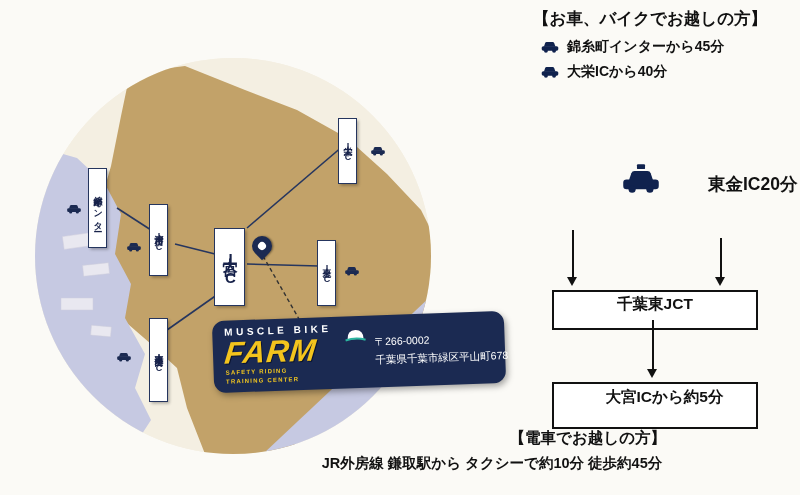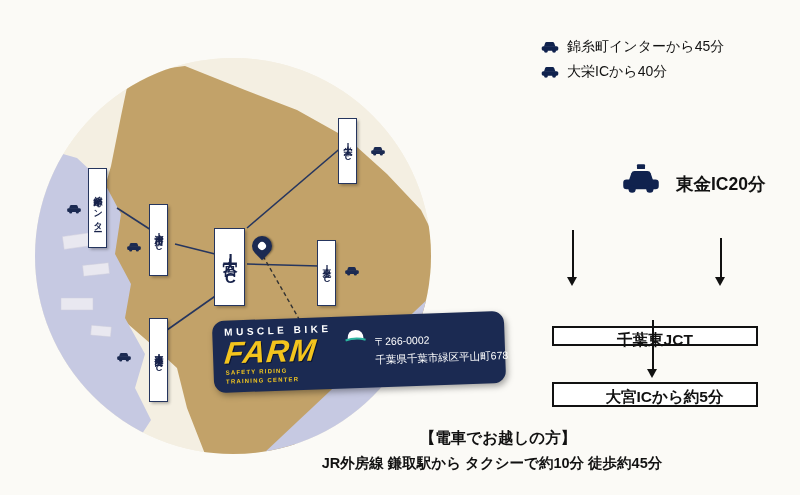--- a/index.html
+++ b/index.html
@@ -32,37 +32,37 @@
   .brand-top{color:#fff;font-size:10px;font-weight:700;letter-spacing:3.5px;white-space:nowrap;}
   .brand-main{color:#f3c41d;font-size:31px;font-weight:900;font-style:italic;letter-spacing:1px;
               line-height:1;transform:skewX(-8deg);text-shadow:1px 1px 0 #0a1430;}
   .brand-sub{color:#f0c51f;font-size:6px;font-weight:700;letter-spacing:1.2px;width:96px;line-height:1.5;}
   .helmet{position:absolute;right:-4px;top:6px;}
   .logo-right{color:#fff;font-size:10.5px;line-height:1.7;font-weight:500;white-space:nowrap;}
 
   
   .access-title{position:absolute;left:533px;top:8px;font-size:16.5px;font-weight:800;}
   .access-list{position:absolute;left:540px;top:34px;}
-  .access-item{display:flex;align-items:center;gap:7px;height:25px;font-size:14px;font-weight:400;}
+  .access-item{display:flex;align-items:center;gap:7px;height:25px;font-size:14px;font-weight:700;}
   .access-item svg{flex:0 0 auto;}
 
   .taxi{position:absolute;left:620px;top:163px;color:#10224e;}
-  .taxi-label{position:absolute;left:676px;top:172px;font-size:17.5px;font-weight:700;}
+  .taxi-label{position:absolute;left:708px;top:172px;font-size:17.5px;font-weight:700;}
 
   .arrow-down{position:absolute;border-left:2.5px solid #111;}
   .arrow-down::after{content:'';position:absolute;bottom:-8px;left:-7px;width:0;height:0;
       border-left:5.5px solid transparent;border-right:5.5px solid transparent;border-top:9px solid #111;}
 
   .flow-box{position:absolute;left:552px;width:206px;background:#fff;border:2px solid #111;
             text-align:center;font-size:15.5px;font-weight:700;box-sizing:border-box;}
-  .box-jct{top:290px;height:20px;line-height:24px;margin-top:36px;}
-  .box-final{top:382px;height:25px;line-height:26px;padding-left:19px;}
-
-  
-  .train-title{position:absolute;left:330px;top:428px;width:336px;text-align:center;
+  .box-jct{top:290px;height:40px;line-height:24px;}
+  .box-final{top:382px;height:47px;line-height:26px;padding-left:19px;}
+
+  
+  .train-title{position:absolute;left:330px;top:428px;width:336px;text-align:right;
                font-size:15.5px;font-weight:800;}
   .train-line{position:absolute;left:292px;top:454px;width:400px;text-align:center;
               font-size:14.5px;font-weight:600;}
 </style>
 </head>
 <body>
 
 <div class="page">
 
   <div class="map-circle">
@@ -145,20 +145,21 @@
             <path d="M1 12 Q11 9 21 12" stroke="#2bb5a0" stroke-width="2" fill="none"></path>
           </svg>
       </span>
     </div>
     <div class="logo-right">
       <div>〒266-0002</div>
       <div>千葉県千葉市緑区平山町678</div>
     </div>
   </div>
 
+  <div class="access-title">【お車、バイクでお越しの方】</div>
 
   <div class="access-list">
     <div class="access-item">
       <svg class="car" width="20" height="13" viewBox="0 0 24 16" style="color:#10224e">
           <path d="M4.5 8.2 L6 3.8 Q6.5 2.6 7.8 2.6 L15.4 2.6 Q16.7 2.6 17.2 3.9 L18.8 8.2 Z"></path>
           <rect x="1.8" y="7.6" width="20.4" height="5.6" rx="2"></rect>
           <circle cx="7" cy="13.2" r="2.4"></circle>
           <circle cx="17" cy="13.2" r="2.4"></circle>
         </svg>
       <span>錦糸町インターから45分</span>

